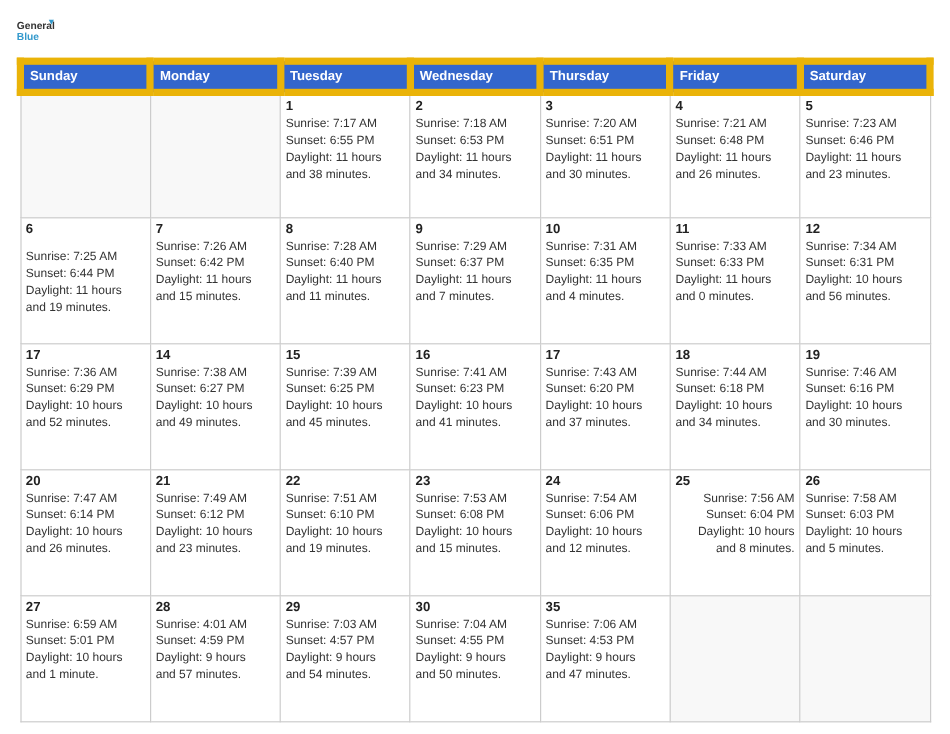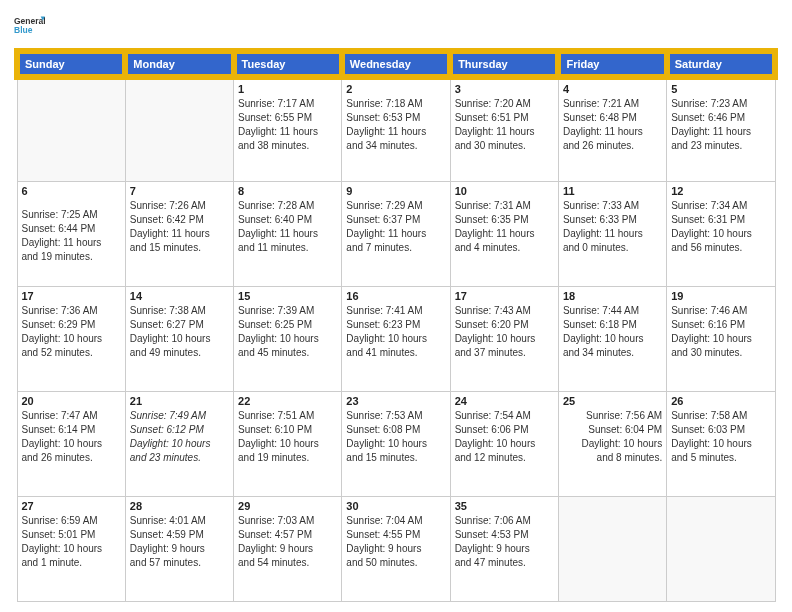--- a/index.html
+++ b/index.html
@@ -255,21 +255,21 @@
         <tr>
           <td>
             <div class="day-num">20</div>
             <div class="day-info" style="white-space: pre-line;">Sunrise: 7:47 AM
 Sunset: 6:14 PM
 Daylight: 10 hours
 and 26 minutes.</div>
           </td>
           <td>
             <div class="day-num">21</div>
-            <div class="day-info" style="white-space: pre-line; font-style: italic;">Sunrise: 7:49 AM
+            <div class="day-info" style="white-space: pre-line;">Sunrise: 7:49 AM
 Sunset: 6:12 PM
 Daylight: 10 hours
 and 23 minutes.</div>
           </td>
           <td>
             <div class="day-num">22</div>
             <div class="day-info" style="white-space: pre-line;">Sunrise: 7:51 AM
 Sunset: 6:10 PM
 Daylight: 10 hours
 and 19 minutes.</div>

